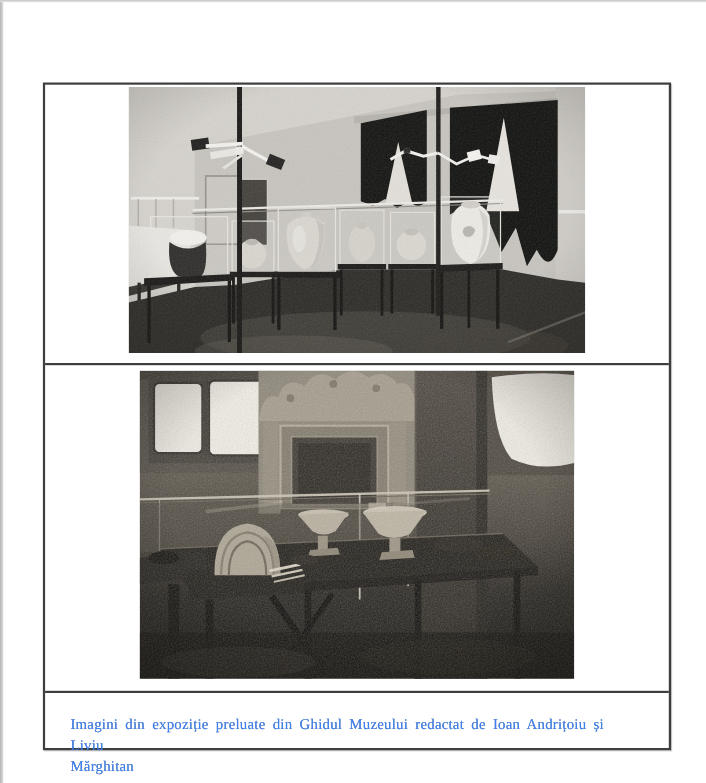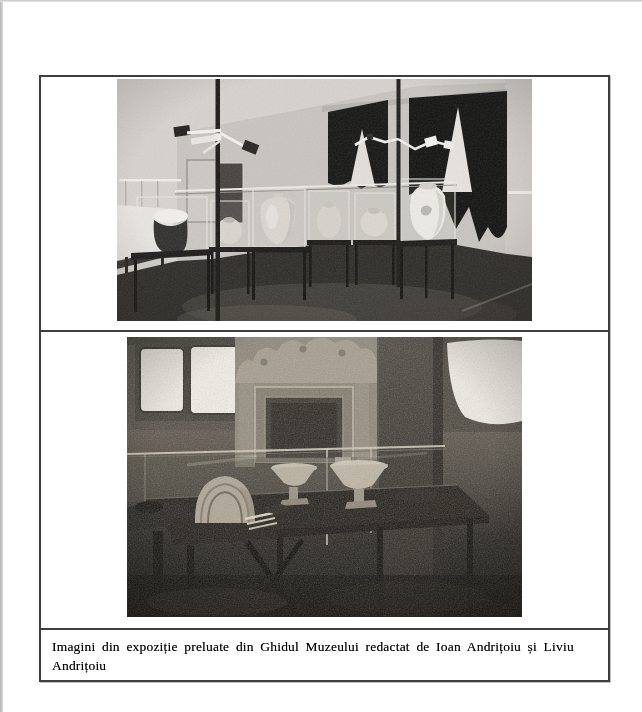--- a/index.html
+++ b/index.html
@@ -23,22 +23,22 @@
   .photo-row-1 {
     height:255px; border-bottom:2px solid #3e3e3e; box-sizing:border-box;
     display:flex; justify-content:center; align-items:flex-start; padding-top:2px;
   }
   .photo-row-2 {
     height:298px; border-bottom:2px solid #3e3e3e; box-sizing:border-box;
     display:flex; justify-content:center; align-items:flex-start; padding-top:5px;
   }
   .caption-row { height:46px; }
   .caption {
-    margin:4px; padding:3px 8px 0 7px;
-    font-size:13.5px; line-height:19px; color:#000000;
+    margin:16px; padding:3px 8px 0 7px;
+    font-size:13.5px; line-height:19px; color:#3b82f6;
     word-spacing:3px; letter-spacing:.2px;
     text-shadow:0 0 .4px rgba(30,30,30,.55);
   }
   svg.photo { display:block; }
 </style>
 </head>
 <body>
 
 <div id="viewport">
   <div class="edge-left"></div>
@@ -265,18 +265,18 @@
         <rect x="208" y="120" width="16" height="6" fill="#d9d1c1" opacity=".55"></rect>
 
         <rect width="395" height="280" filter="url(#n2)" opacity="0.3"></rect>
         <rect width="395" height="280" fill="url(#vig2)"></rect>
       </svg>
     </div>
 
     <div class="caption-row">
       <p class="caption">
         <span>Imagini din expoziție preluate din Ghidul Muzeului redactat de Ioan Andrițoiu și Liviu</span><br>
-        <span>Andrițoiu</span>
+        <span>Mărghitan</span>
       </p>
     </div>
 
   </div>
 </div>
 
 </body></html>

